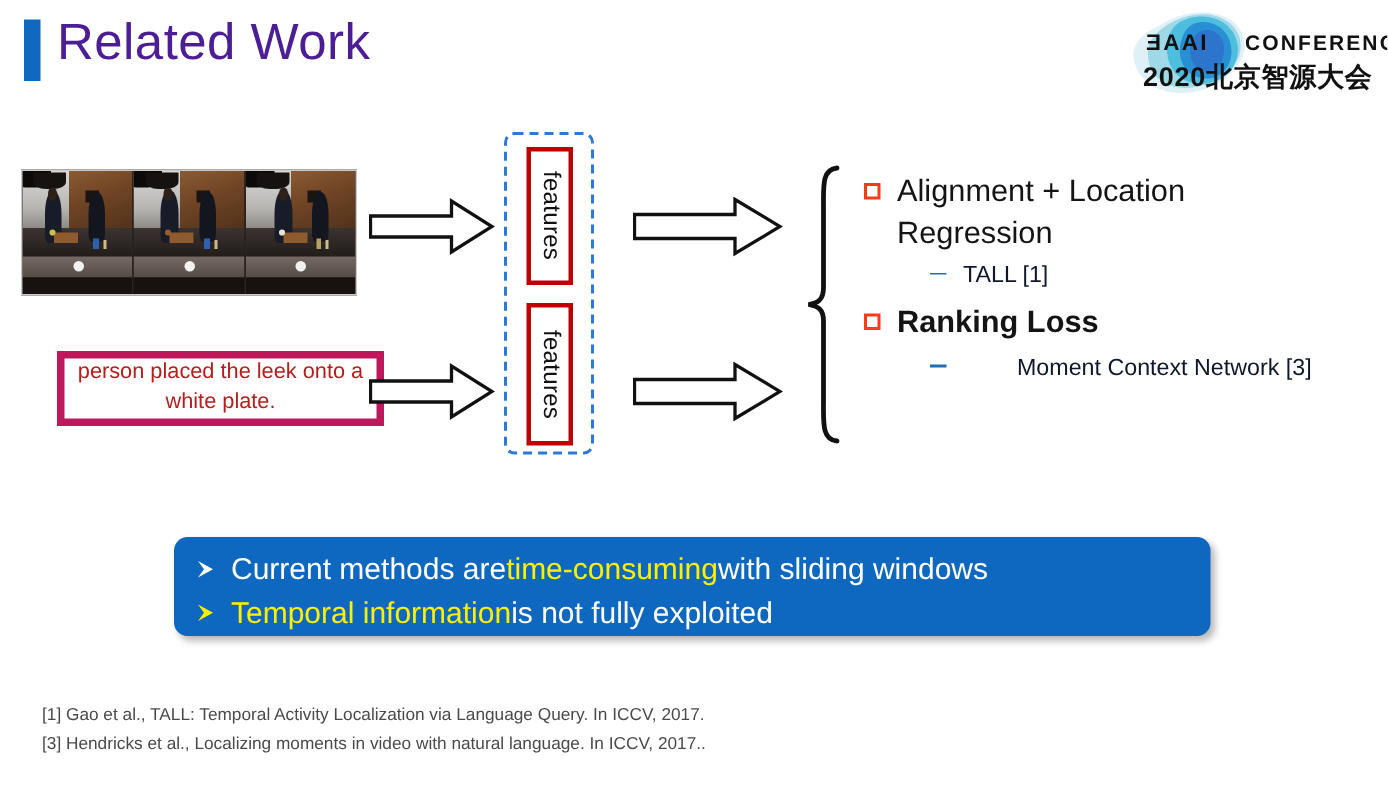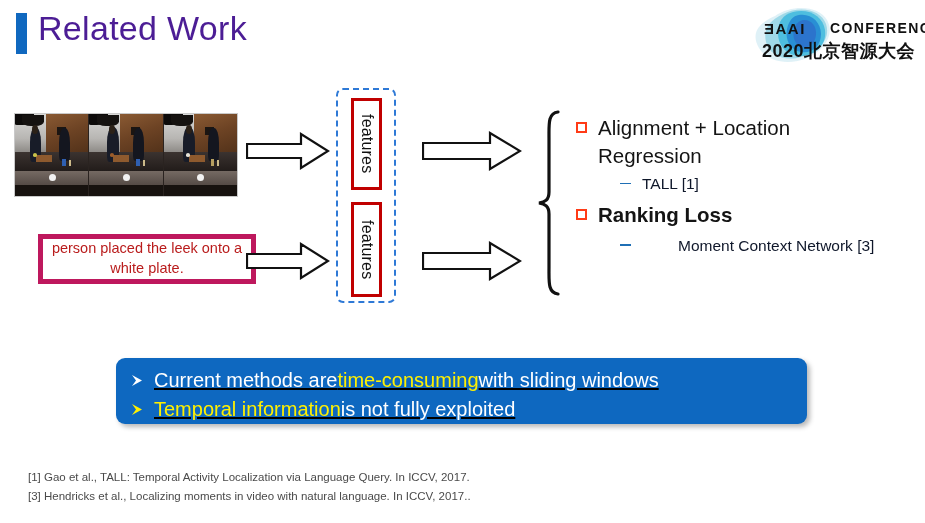--- a/index.html
+++ b/index.html
@@ -206,21 +206,20 @@
   
   #callout {
     position: absolute;
     left: 116px; top: 358px;
     width: 691px; height: 66px;
     background: #0E68C0;
     border-radius: 9px;
     box-shadow: 3px 3px 5px rgba(0,0,0,.28);
     padding: 8px 0 0 14px;
     box-sizing: border-box;
-    text-decoration: underline;
   }
   .callout-line {
     display: flex;
     align-items: baseline;
     font-size: 20px;
     color: #ffffff;
     line-height: 1.45;
     white-space: nowrap;
   }
   .chevron {

